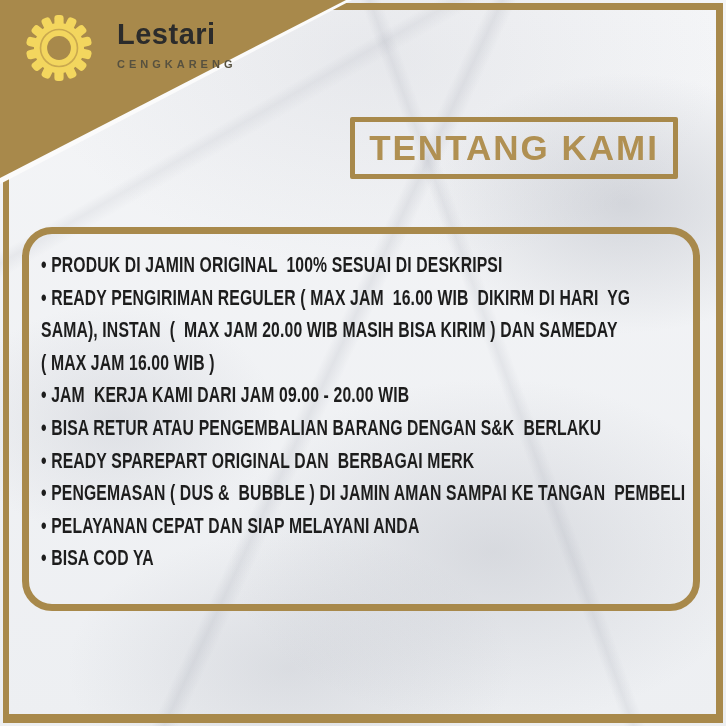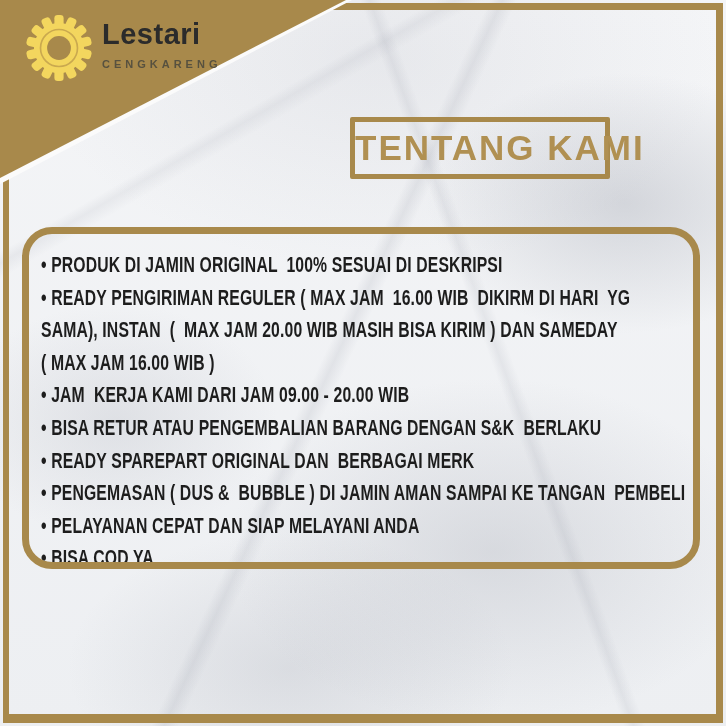--- a/index.html
+++ b/index.html
@@ -32,41 +32,41 @@
     background:#fbfbfb;
     clip-path:polygon(0 0, 352px 0, 0 184px);
   }
   .tri-gold{
     position:absolute; left:0; top:0; width:346px; height:178px;
     background:var(--gold);
     clip-path:polygon(0 0, 346px 0, 0 178px);
   }
   .logo{position:absolute; left:26px; top:12px; display:flex; align-items:flex-start;}
   .gear{width:66px; height:66px; margin-top:3px;}
-  .brand{margin-left:10px;}
+  .brand{margin-left:25px;}
   .brand-name{
     color:var(--brand-text); font-weight:bold; font-size:29px; line-height:29px;
     letter-spacing:.5px; margin-top:8px;
   }
   .brand-loc{
     color:var(--loc-text); font-size:11px; font-weight:bold;
     letter-spacing:4px; margin-top:9px;
   }
   .title-box{
-    position:absolute; left:350px; top:117px; width:260px; height:62px;
+    position:absolute; left:350px; top:117px; width:328px; height:62px;
     border:5px solid var(--gold); border-radius:2px;
-    display:flex; align-items:center; 
+    display:flex; align-items:center; justify-content:center;
     box-sizing:border-box;
   }
   .title-box span{
     color:var(--gold-light); font-weight:bold; font-size:35px; letter-spacing:2px;
     white-space:nowrap;
   }
   .about-box{
-    position:absolute; left:22px; top:227px; width:678px; height:342px;
+    position:absolute; left:22px; top:227px; width:678px; height:384px;
     border:7px solid var(--gold); border-radius:30px;
     box-sizing:border-box;
     padding:15px 6px 0 12px; overflow:hidden;
   }
   .about-scale{
     width:143%;
     transform:scaleX(0.70);
     transform-origin:0 0;
   }
   .about-scale .line{

